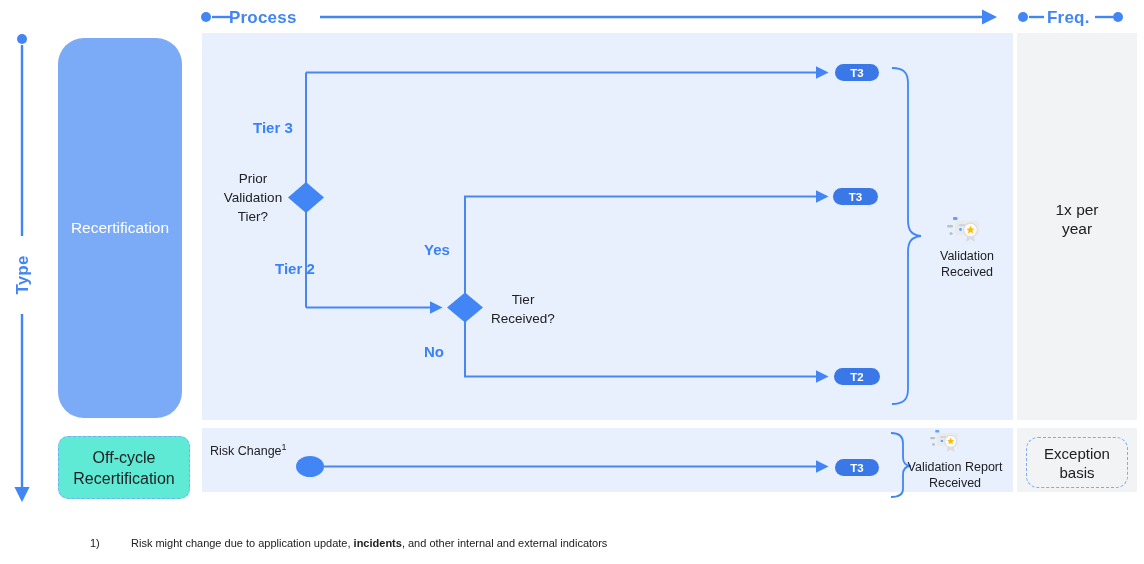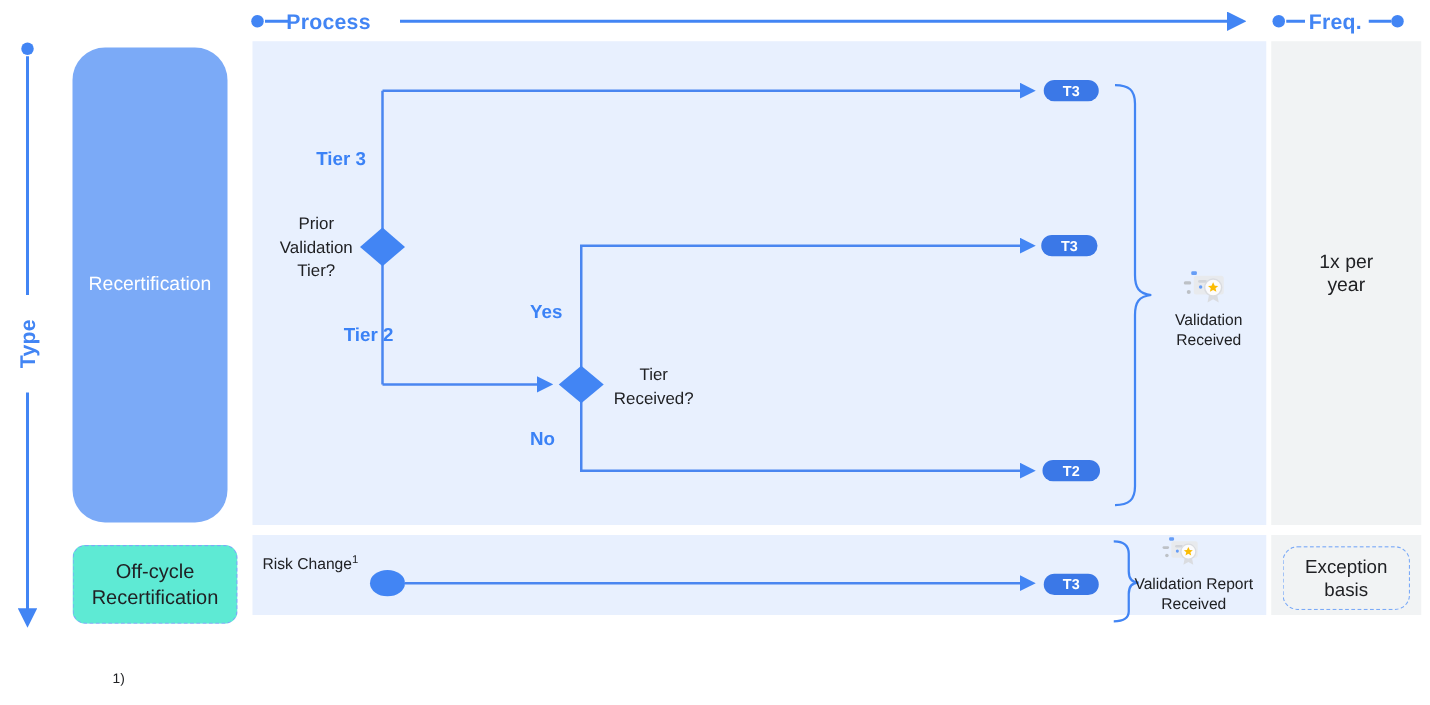--- a/index.html
+++ b/index.html
@@ -160,14 +160,17 @@
   <div class="abs risk-change" style="left:210px;top:442px;">
     <span>Risk Change</span><sup>1</sup>
   </div>
 
   <div class="abs small-note" style="left:899px;top:459px;width:112px;">
     <div>Validation Report</div>
     <div>Received</div>
   </div>
 
   <div class="abs footnote" style="left:90px;">1)</div>
+  <div class="abs footnote" style="left:131px;">
+    <span>Risk might change due to application update, </span><b>incidents</b><span>, and other internal and external indicators</span>
+  </div>
 
 </div>
 
 </body></html>

